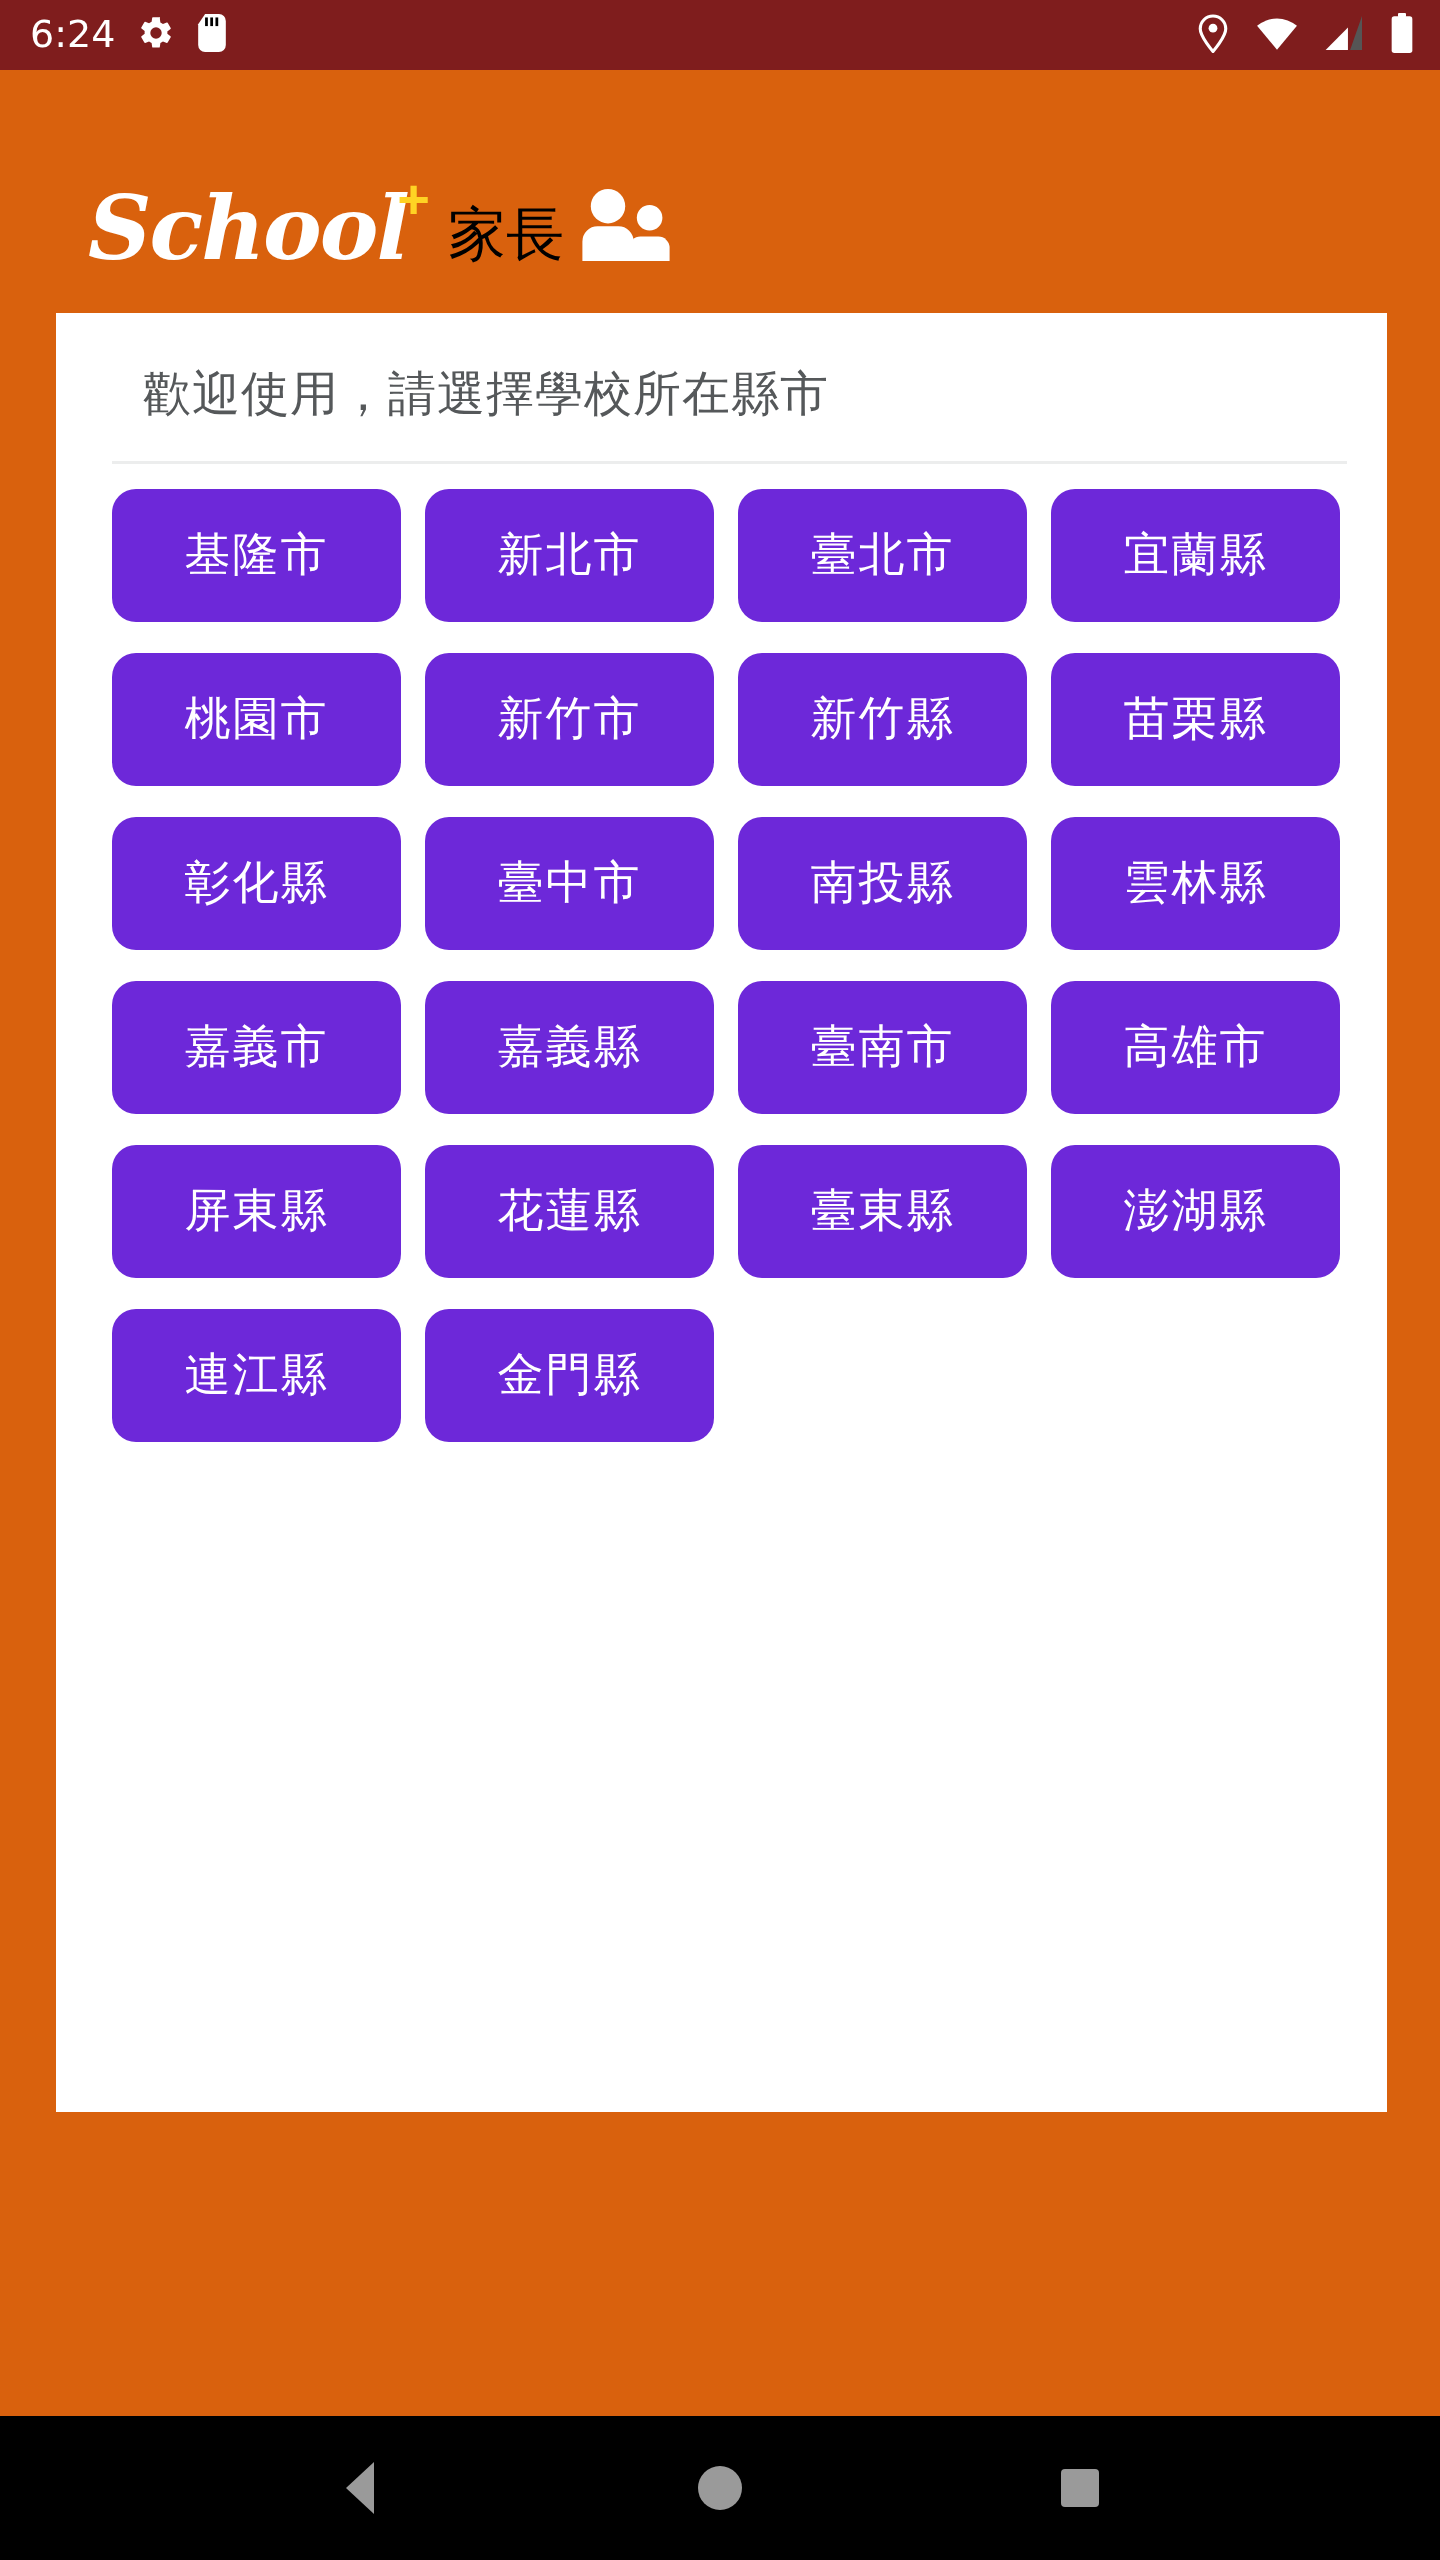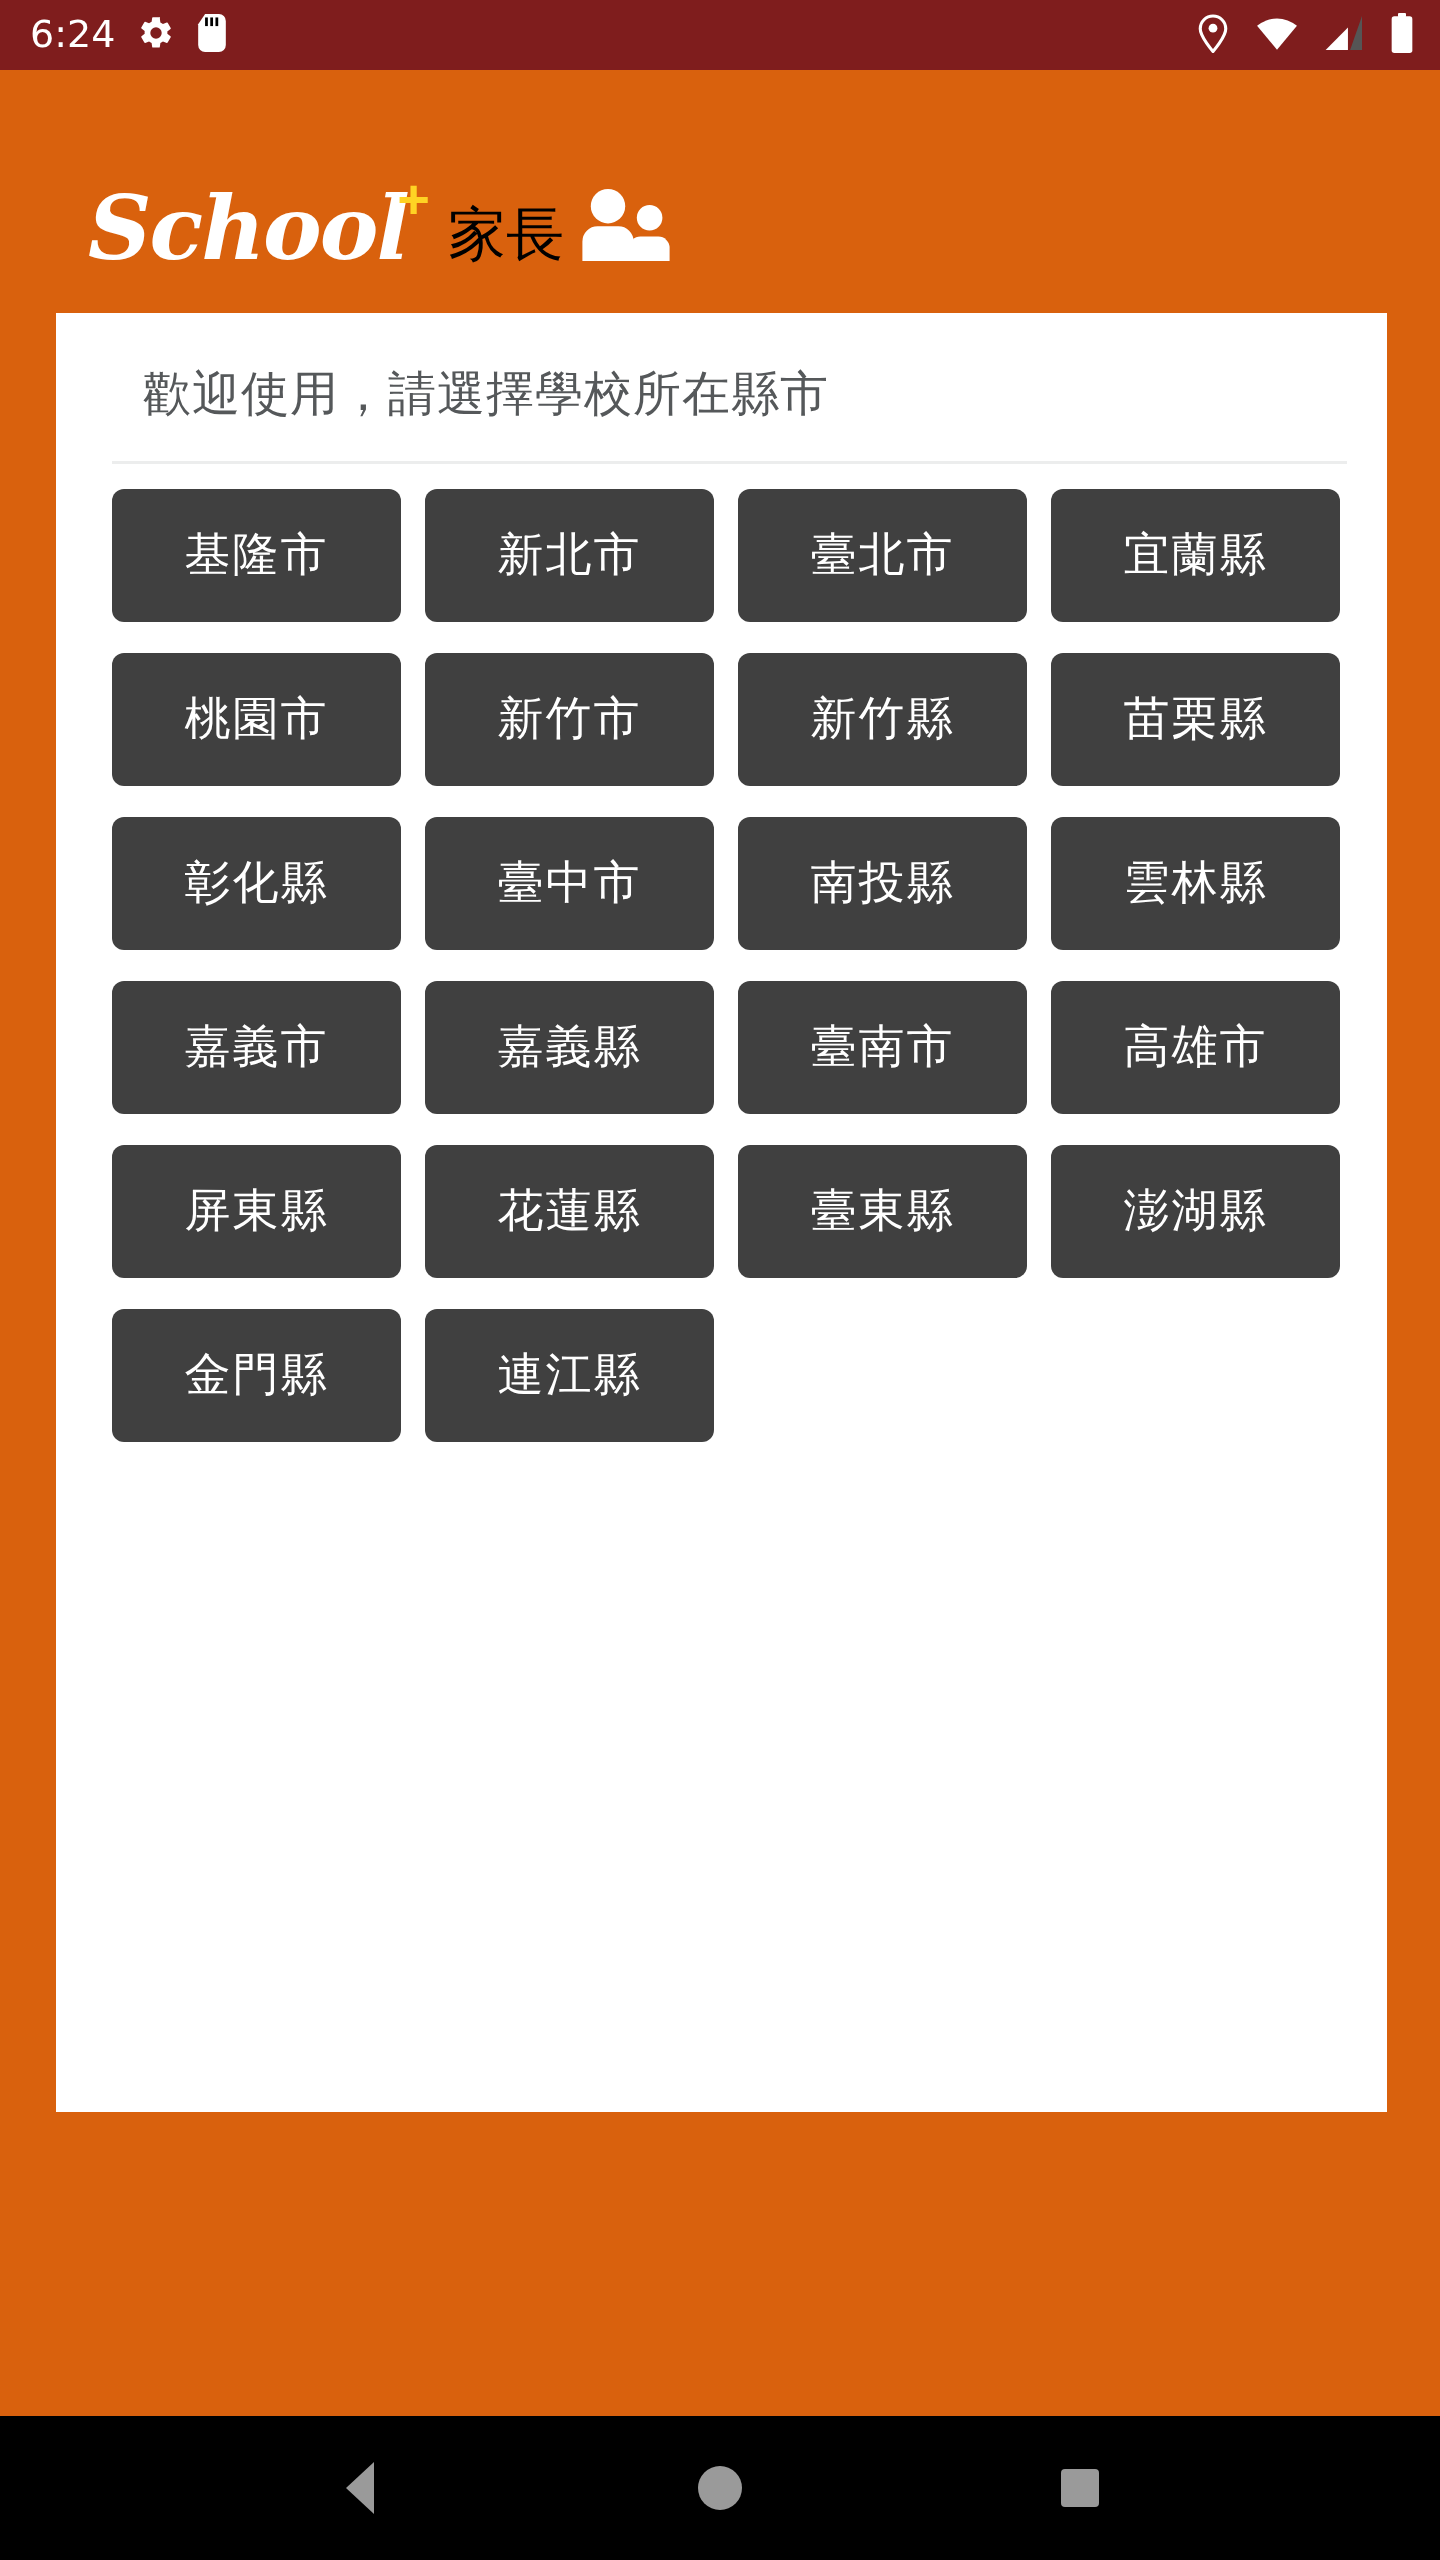--- a/index.html
+++ b/index.html
@@ -71,22 +71,22 @@
   }
 
   
   .grid{
     display:grid;
     grid-template-columns:repeat(4, 289px);
     gap:31px 24px;
     padding:25px 0 0 56px;
   }
   .county-btn{
-    height:133px; border:none; border-radius:12px;
-    background:#404040; color:#ffffff;
+    height:133px; border:none; border-radius:24px;
+    background:#6d28d9; color:#ffffff;
     font-size:46px; letter-spacing:2px;
     font-family:"DejaVu Sans",sans-serif;
     display:flex; align-items:center; justify-content:center;
     cursor:pointer; padding:0;
   }
 
   
   .navbar{
     position:absolute; left:0; bottom:0; width:1440px; height:144px;
     background:#000; display:flex; align-items:center;
@@ -185,22 +185,22 @@
       <button class="county-btn">南投縣</button>
       <button class="county-btn">雲林縣</button>
       <button class="county-btn">嘉義市</button>
       <button class="county-btn">嘉義縣</button>
       <button class="county-btn">臺南市</button>
       <button class="county-btn">高雄市</button>
       <button class="county-btn">屏東縣</button>
       <button class="county-btn">花蓮縣</button>
       <button class="county-btn">臺東縣</button>
       <button class="county-btn">澎湖縣</button>
+      <button class="county-btn">連江縣</button>
       <button class="county-btn">金門縣</button>
-      <button class="county-btn">連江縣</button>
     </div>
 </div>
 
 <div class="navbar">
   <div class="nav-btn">
     <span class="nav-back"></span>
   </div>
   <div class="nav-btn">
     <span class="nav-home"></span>
   </div>

